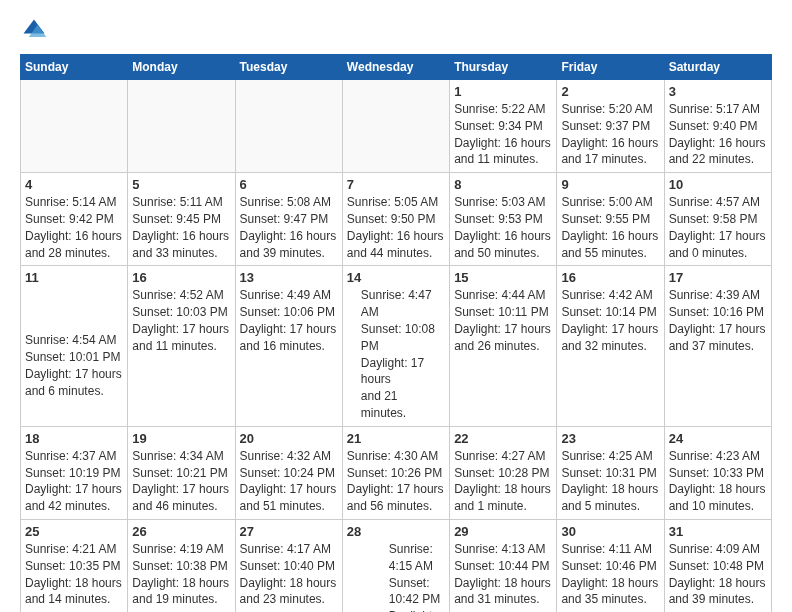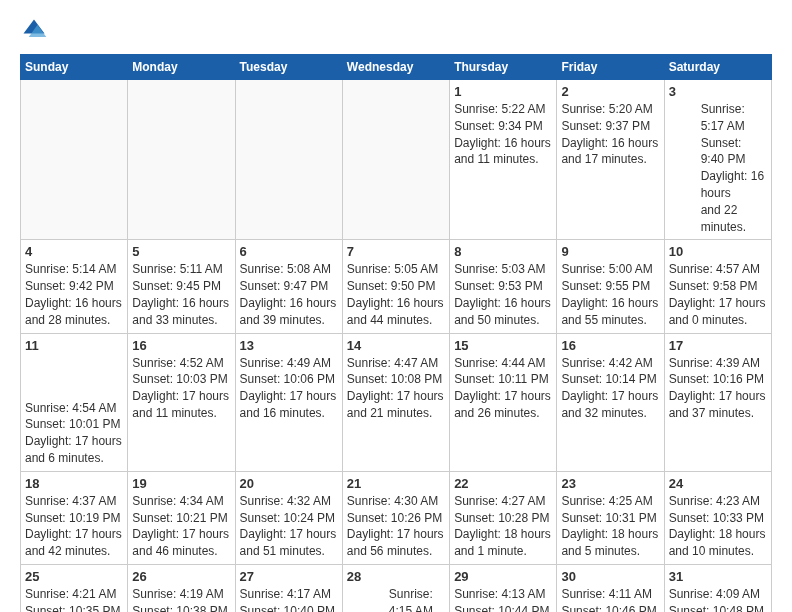--- a/index.html
+++ b/index.html
@@ -149,21 +149,21 @@
           </td>
           <td>
             <span class="day-number">2</span>
             <div class="day-info" style="white-space: pre-line;">Sunrise: 5:20 AM
 Sunset: 9:37 PM
 Daylight: 16 hours
 and 17 minutes.</div>
           </td>
           <td>
             <span class="day-number">3</span>
-            <div class="day-info" style="white-space: pre-line; margin-left: 32px;">Sunrise: 5:17 AM
+            <div class="day-info" style="white-space: pre-line;">Sunrise: 5:17 AM
 Sunset: 9:40 PM
 Daylight: 16 hours
 and 22 minutes.</div>
           </td>
         </tr>
         <tr>
           <td>
             <span class="day-number">4</span>
             <div class="day-info" style="white-space: pre-line;">Sunrise: 5:14 AM
 Sunset: 9:42 PM
@@ -230,21 +230,21 @@
           </td>
           <td>
             <span class="day-number">13</span>
             <div class="day-info" style="white-space: pre-line;">Sunrise: 4:49 AM
 Sunset: 10:06 PM
 Daylight: 17 hours
 and 16 minutes.</div>
           </td>
           <td>
             <span class="day-number">14</span>
-            <div class="day-info" style="white-space: pre-line;">Sunrise: 4:47 AM
+            <div class="day-info" style="white-space: pre-line; margin-left: 14px;">Sunrise: 4:47 AM
 Sunset: 10:08 PM
 Daylight: 17 hours
 and 21 minutes.</div>
           </td>
           <td>
             <span class="day-number">15</span>
             <div class="day-info" style="white-space: pre-line;">Sunrise: 4:44 AM
 Sunset: 10:11 PM
 Daylight: 17 hours
 and 26 minutes.</div>

